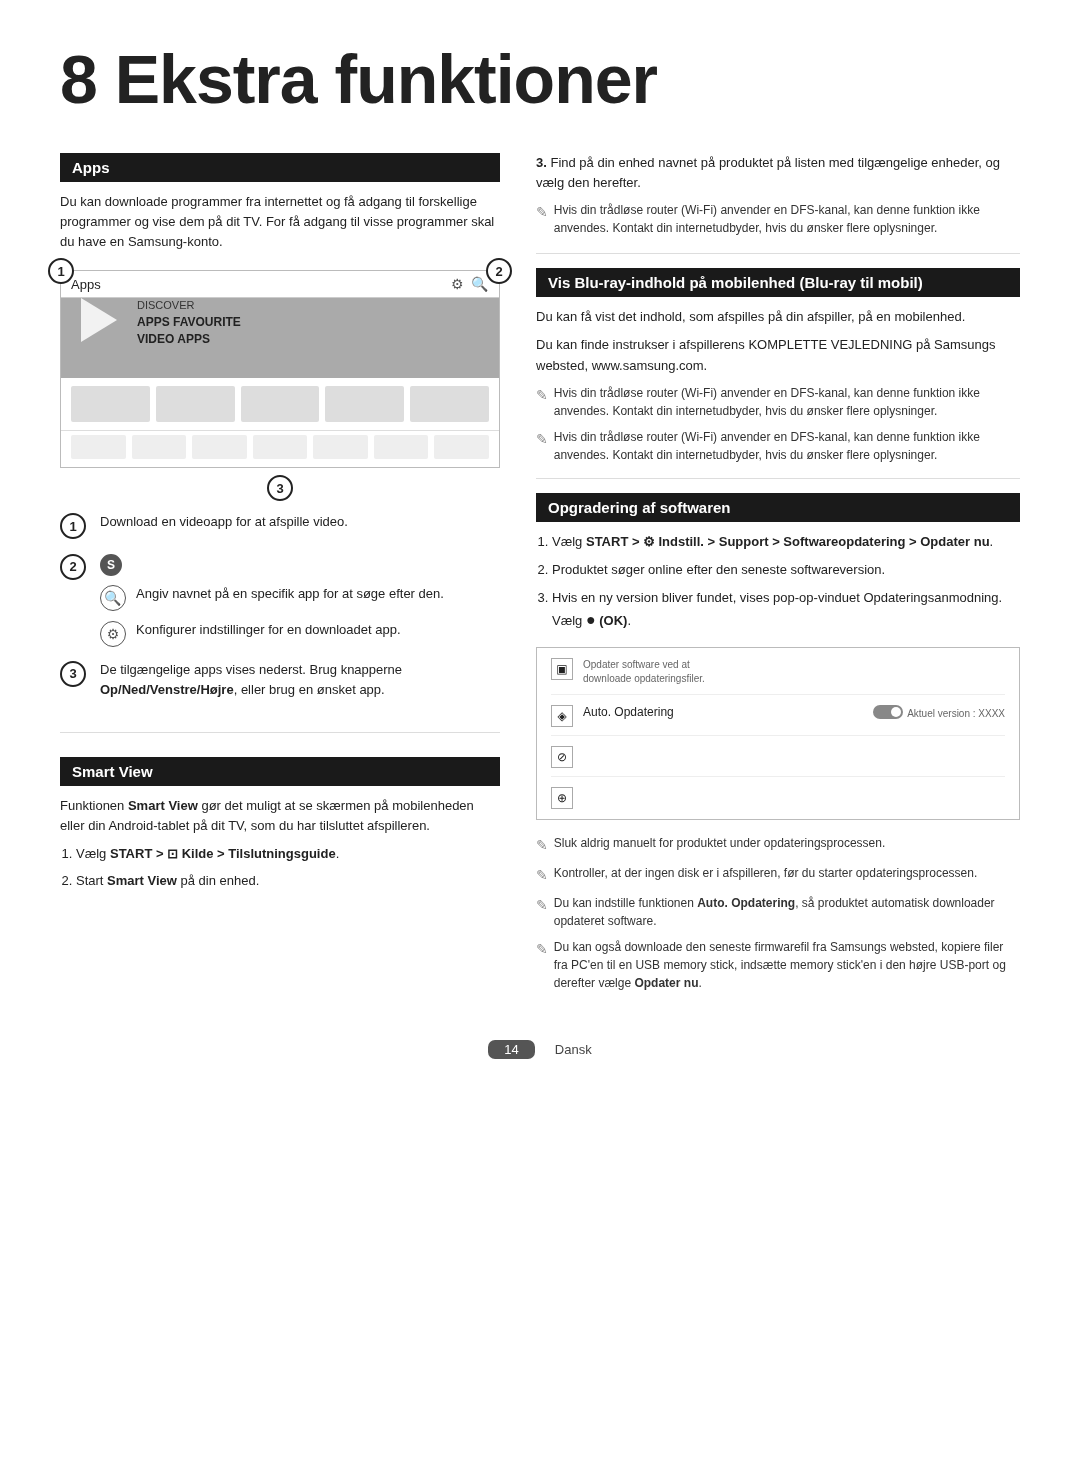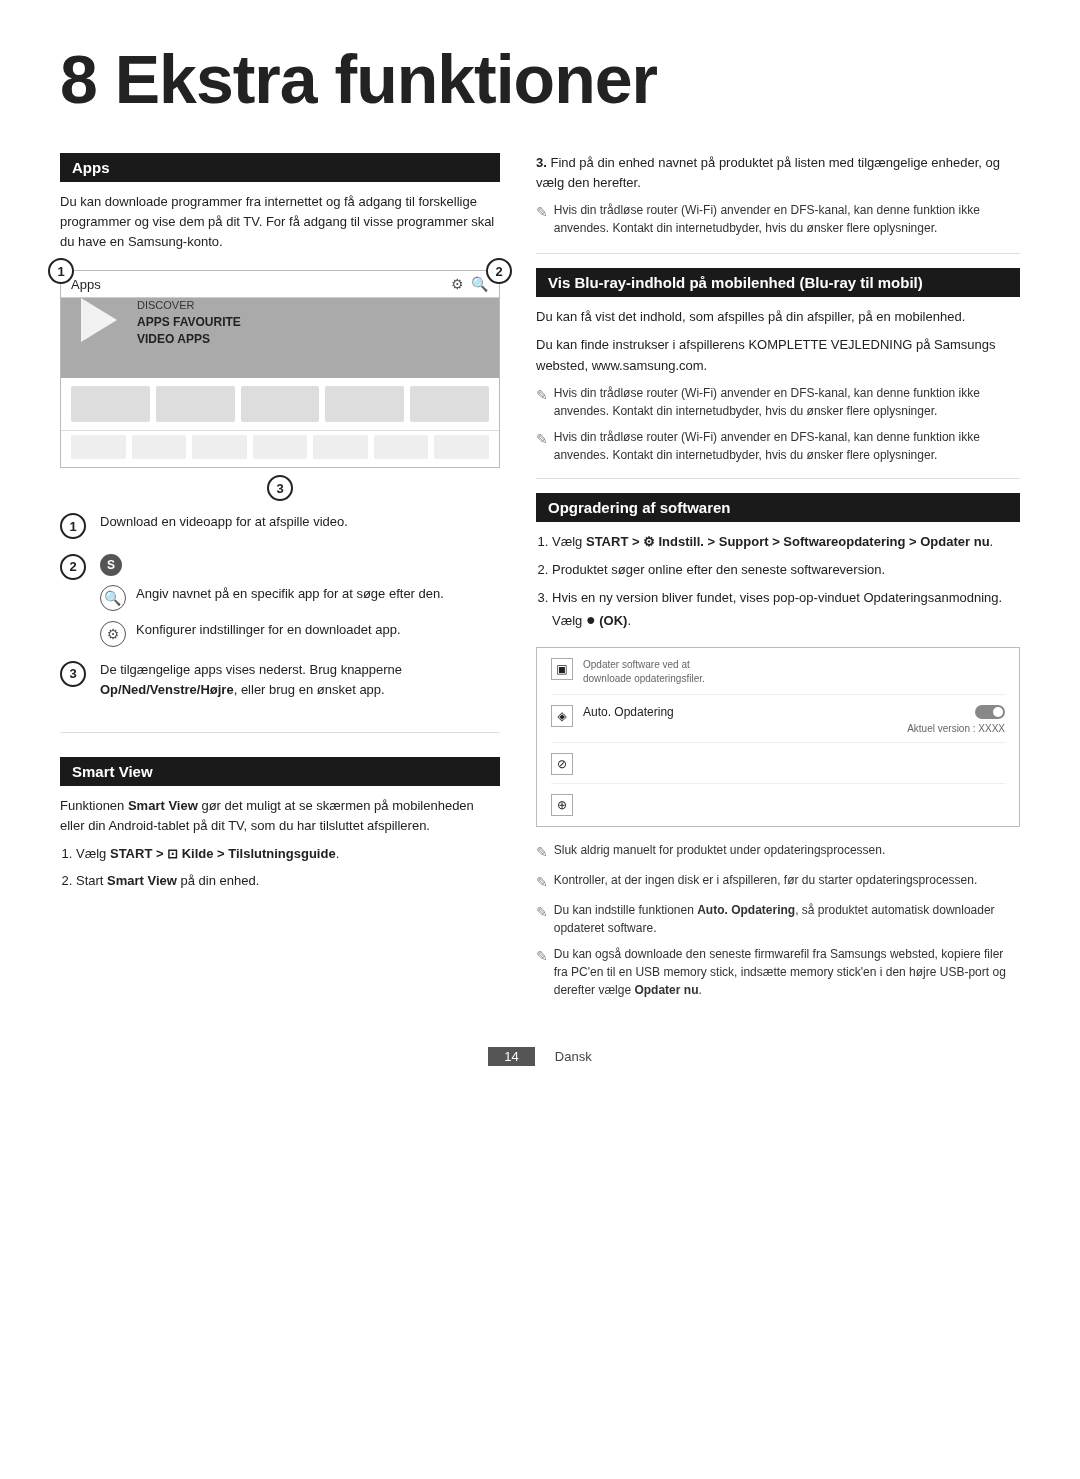--- a/index.html
+++ b/index.html
@@ -290,20 +290,21 @@
       display: flex;
       align-items: center;
       justify-content: center;
       gap: 20px;
     }
     .page-num {
       background: #555;
       color: #fff;
       padding: 2px 16px;
       font-size: 13px;
+      border-radius: 7px;
     }
   </style>
 </head>
 <body>
 
 <h1 class="page-title">
   <span>8</span>&nbsp;<span>Ekstra funktioner</span>
 </h1>
 
 <div class="two-col">
@@ -439,21 +440,21 @@
       <div class="sw-mockup">
         <div class="sw-row">
           <div class="sw-icon">▣</div>
           <div class="sw-side-note">Opdater software ved at downloade opdateringsfiler.</div>
         </div>
         <div class="sw-row">
           <div class="sw-icon">◈</div>
           <div class="sw-content">
             <div>Auto. Opdatering</div>
           </div>
-          <div style="display:flex;flex-direction:column;align-items:flex-end;gap:4px;">
+          <div style="display:flex;flex-direction:row;align-items:flex-end;gap:4px;">
             <span class="toggle-pill"></span>
             <span style="font-size:10px;color:#666;">Aktuel version : XXXX</span>
           </div>
         </div>
         <div class="sw-row">
           <div class="sw-icon">⊘</div>
           <div class="sw-content"></div>
         </div>
         <div class="sw-row">
           <div class="sw-icon">⊕</div>

